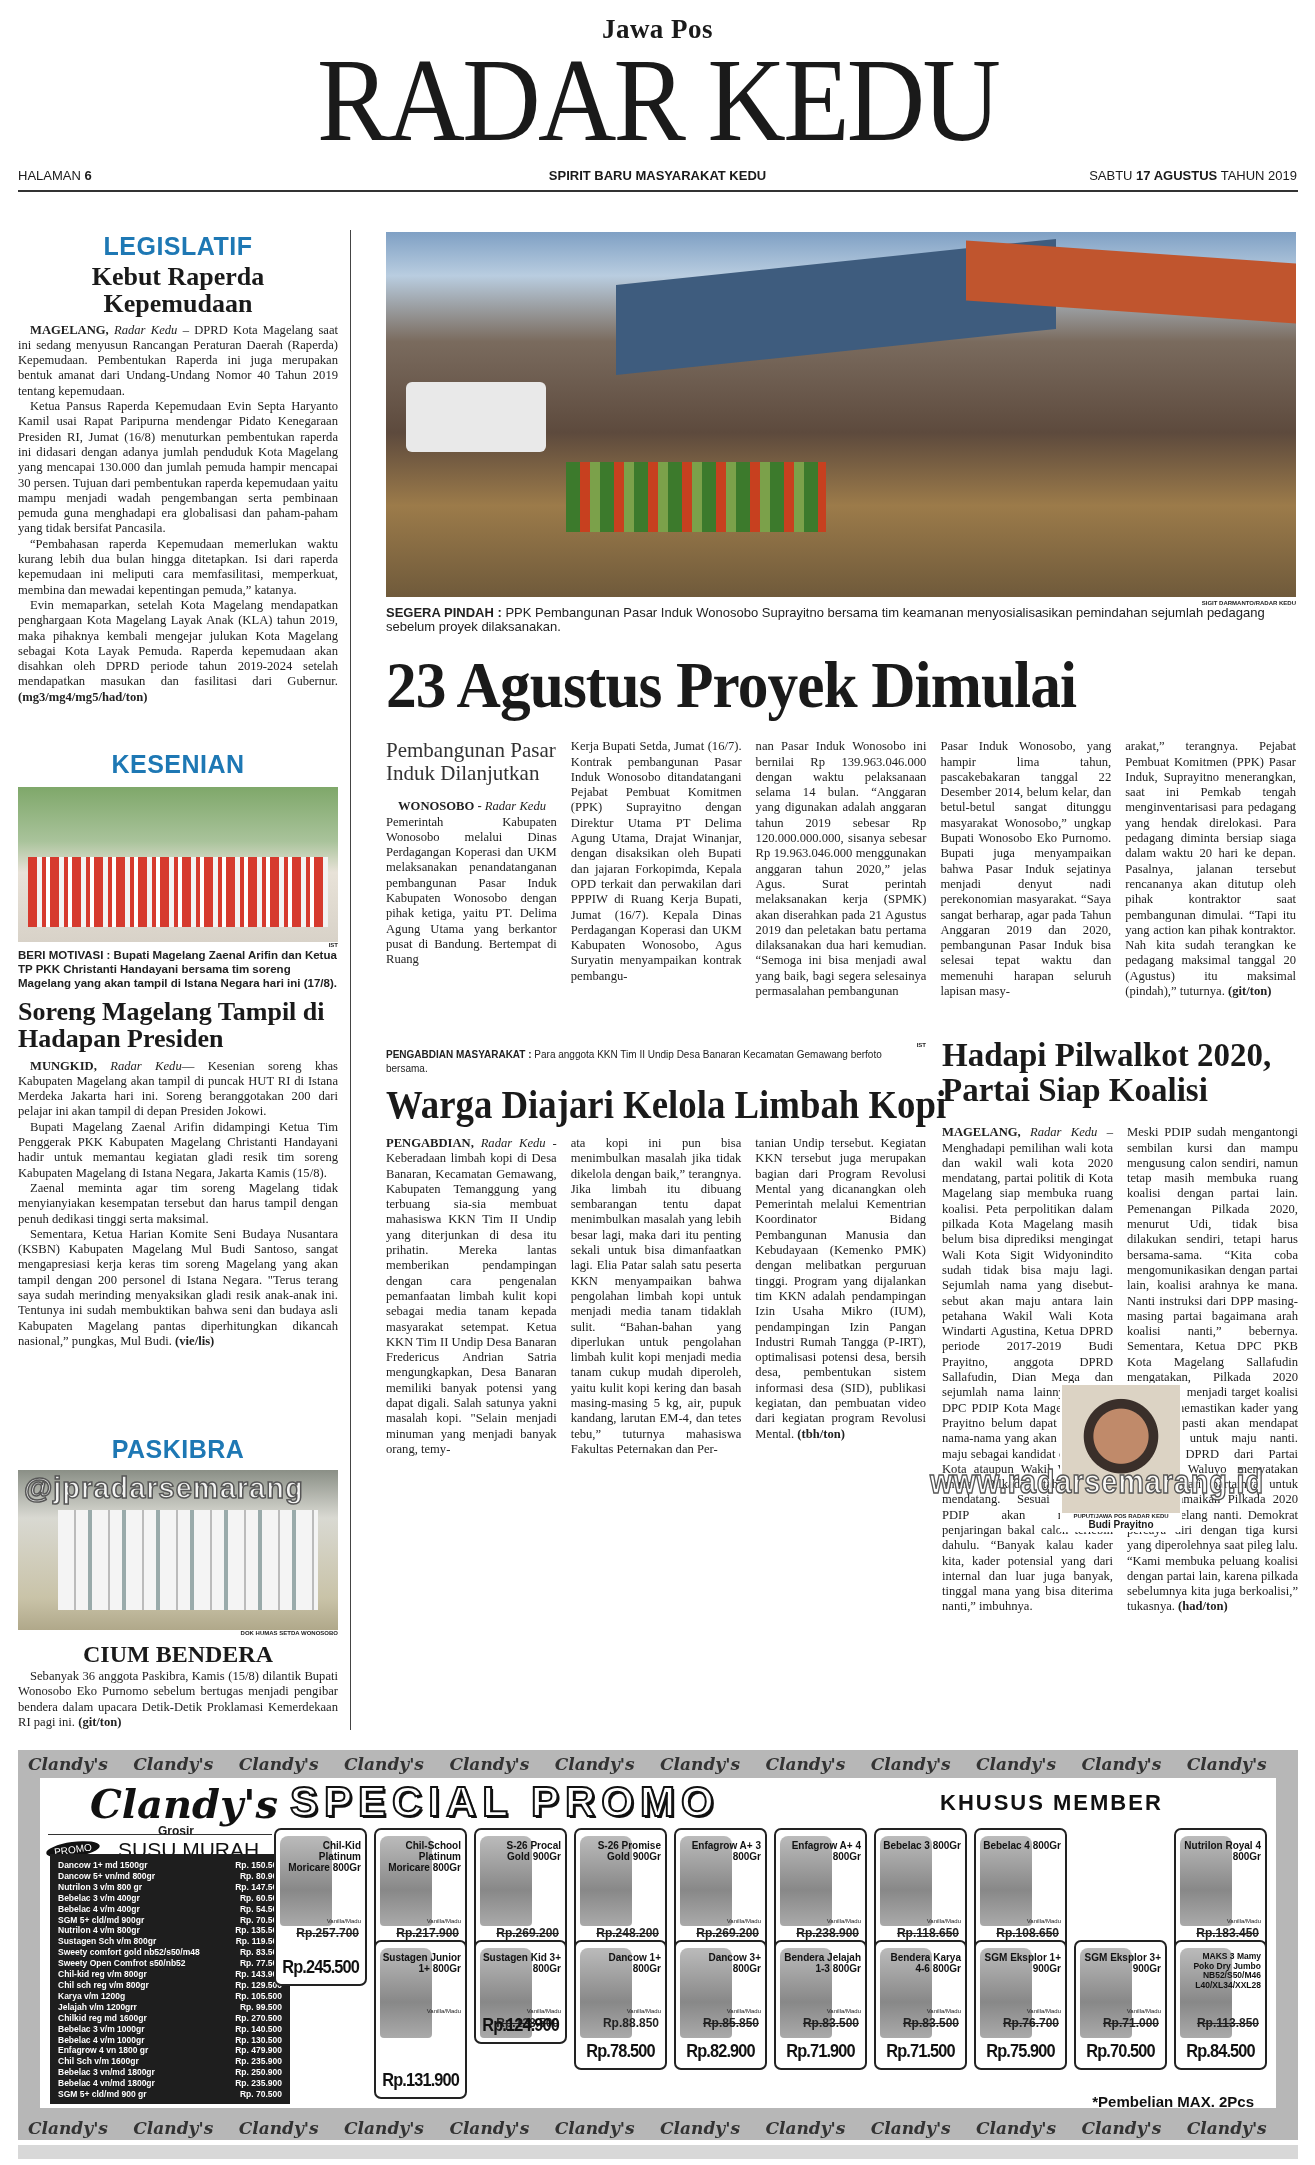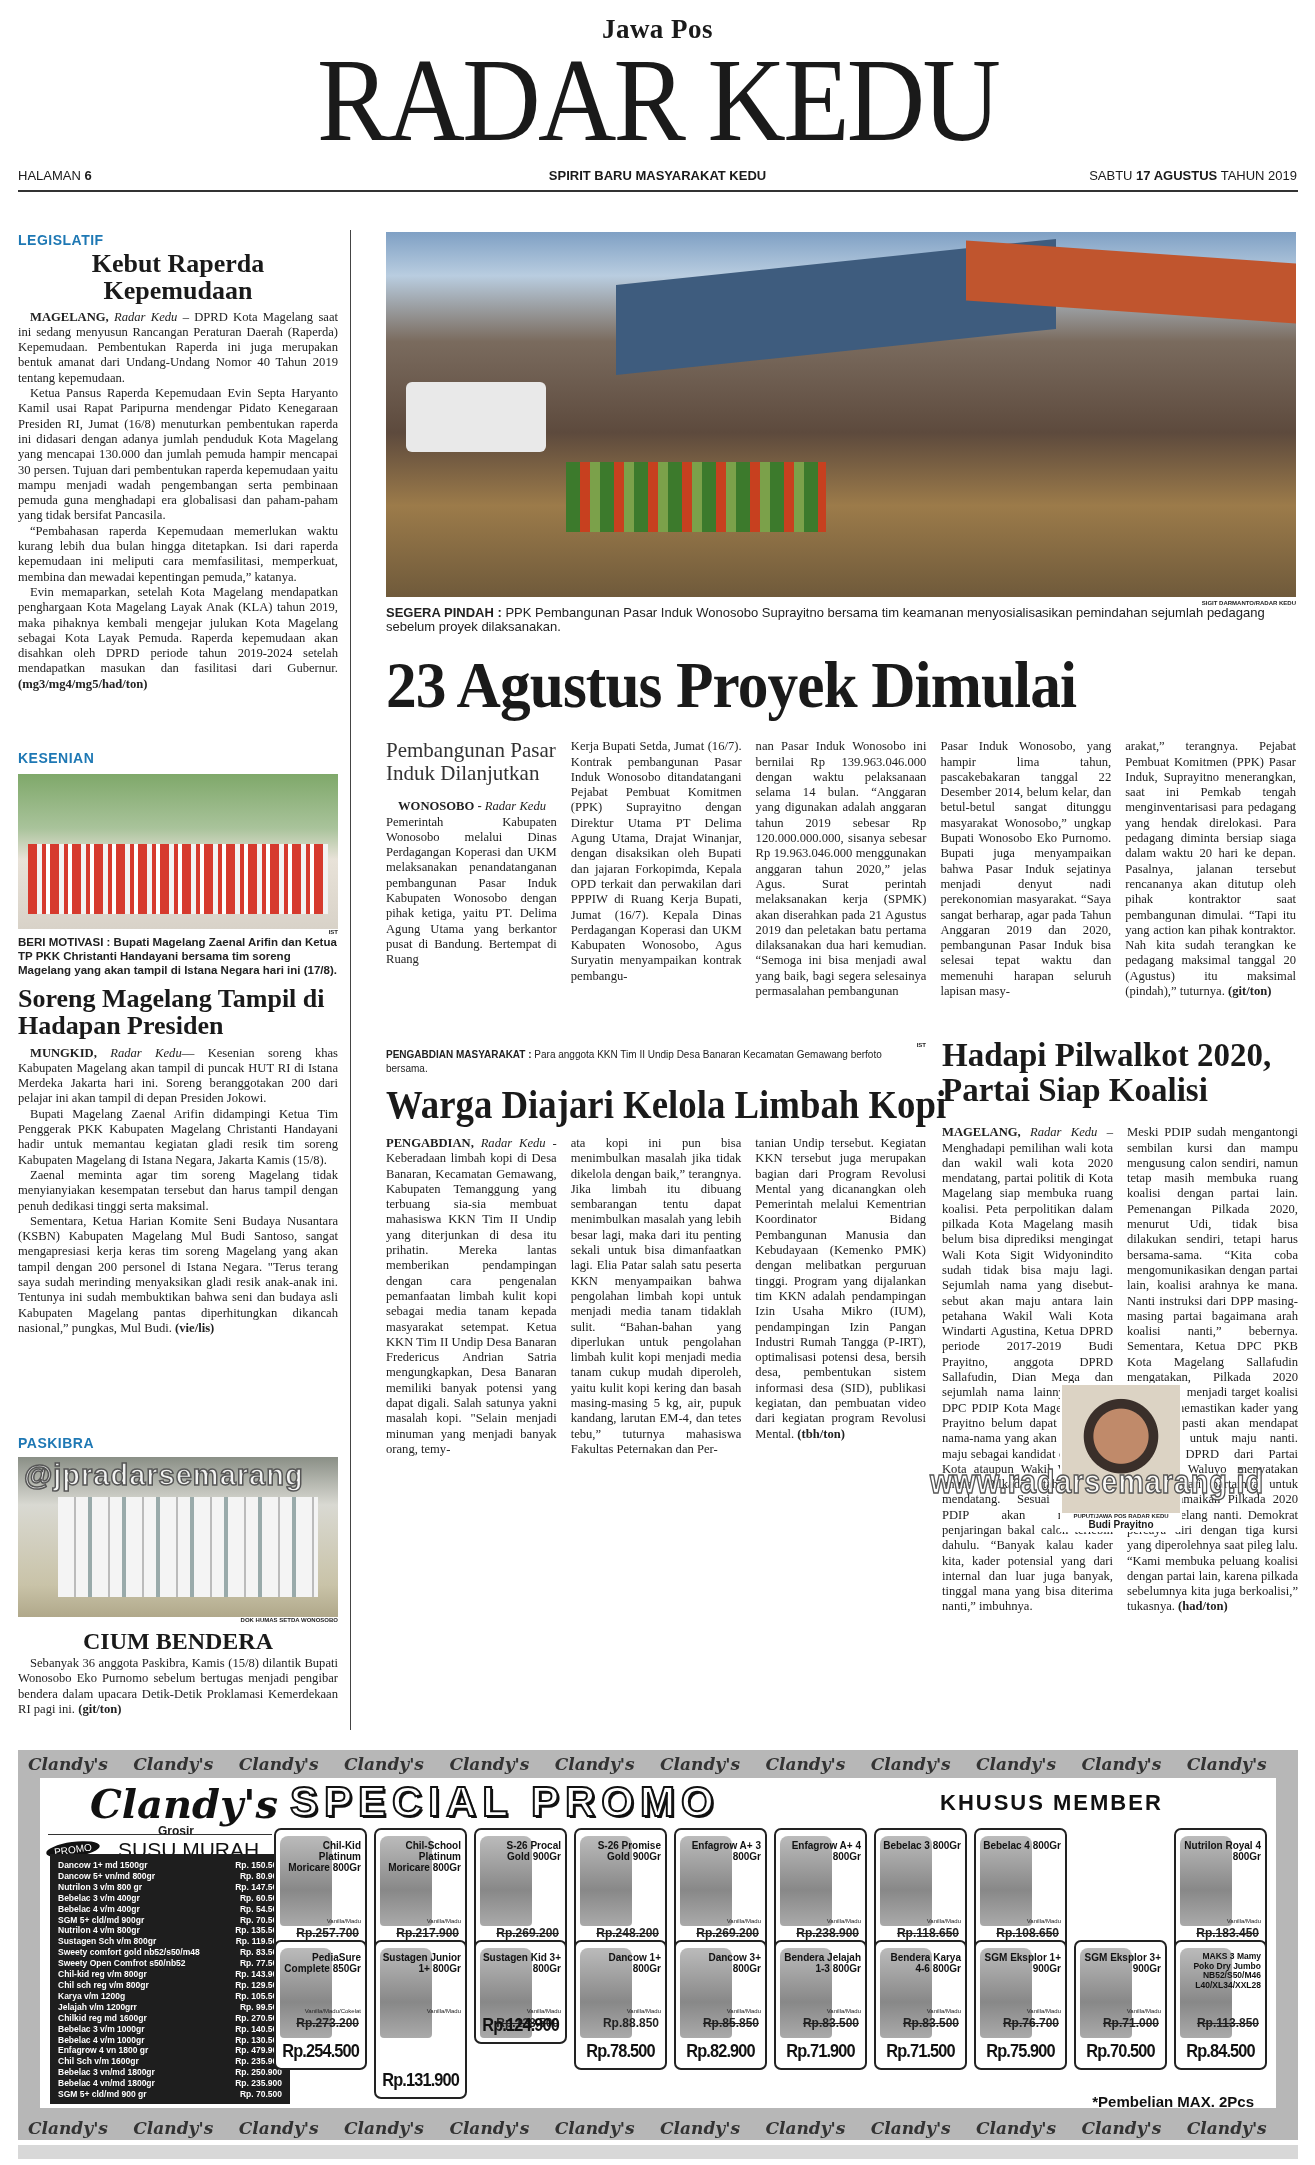--- a/index.html
+++ b/index.html
@@ -5,21 +5,21 @@
   * { box-sizing: border-box; margin: 0; padding: 0; }
   body { width: 1315px; height: 2165px; background: #fff; color: #1a1a1a; font-family: "DejaVu Serif", serif; overflow: hidden; position: relative; }
   .abs { position: absolute; }
   
   .brand-small { left: 0; width: 1315px; top: 14px; text-align: center; font-family: "Liberation Serif", serif; font-weight: bold; font-size: 27px; letter-spacing: 0.5px; }
   .brand-big { left: 0; width: 1315px; top: 42px; text-align: center; font-family: "Liberation Serif", serif; font-size: 118px; line-height: 118px; letter-spacing: -3px; transform: scaleX(0.92); transform-origin: center; }
   .folio { top: 168px; font-family: "Liberation Sans", sans-serif; font-size: 13px; }
   .rule { left: 18px; width: 1280px; top: 190px; height: 2px; background: #333; }
   .vrule { width: 1px; background: #444; }
   
-  .kicker { font-family: "Liberation Sans", sans-serif; font-weight: bold; color: #1e78b4; text-align: left; font-size: 14px; letter-spacing: 0.5px; }
+  .kicker { font-family: "Liberation Sans", sans-serif; font-weight: bold; color: #1e78b4; text-align: center; font-size: 25px; letter-spacing: 0.5px; }
   .hed { font-family: "Liberation Serif", serif; font-weight: bold; color: #1a1a1a; line-height: 1.05; }
   .body-text { font-family: "Liberation Serif", serif; font-size: 12.6px; line-height: 15.3px; text-align: justify; color: #222; }
   .body-text p { text-indent: 12px; }
   .caption { font-family: "Liberation Sans", sans-serif; font-size: 11.5px; line-height: 14px; font-weight: bold; color: #222; }
   .credit { font-family: "Liberation Sans", sans-serif; font-size: 6px; font-weight: bold; text-align: right; color: #222; }
   .cols { display: flex; gap: 12px; }
   .cols > div { flex: 1; }
   .photo { overflow: hidden; }
   .watermark { font-family: "Liberation Sans", sans-serif; font-weight: bold; color: rgba(255,255,255,0.85); -webkit-text-stroke: 1.5px #555; letter-spacing: 1px; }
   
@@ -357,27 +357,20 @@
       <div class="new">Rp.109.500</div>
     </div>
   <div class="prod" style="left:1156px; top:78px;">
       <div class="can"></div>
       <div class="pname">Nutrilon Royal 4 800Gr</div>
       <div class="var">Vanilla/Madu</div>
       <div class="old">Rp.183.450</div>
       <div class="new">Rp.157.500</div>
     </div>
 
-  <div class="prod" style="left:256px; top:190px; height:130px;">
-      <div class="can"></div>
-      <div class="pname">PediaSure Complete 850Gr</div>
-      <div class="var" style="top:66px;">Vanilla/Madu/Cokelat</div>
-      <div class="old" style="top:74px;">Rp.273.200</div>
-      <div class="new">Rp.254.500</div>
-    </div>
   <div class="prod" style="left:356px; top:190px; height:159px;">
       <div class="can"></div>
       <div class="pname">Sustagen Junior 1+ 800Gr</div>
       <div class="var" style="top:66px;">Vanilla/Madu</div>
       <div class="old" style="top:74px;"></div>
       <div class="new">Rp.131.900</div>
     </div>
   <div class="prod" style="left:456px; top:190px; height:104px;padding-left:40px;">
       <div class="can"></div>
       <div class="pname">Sustagen Kid 3+ 800Gr</div>

